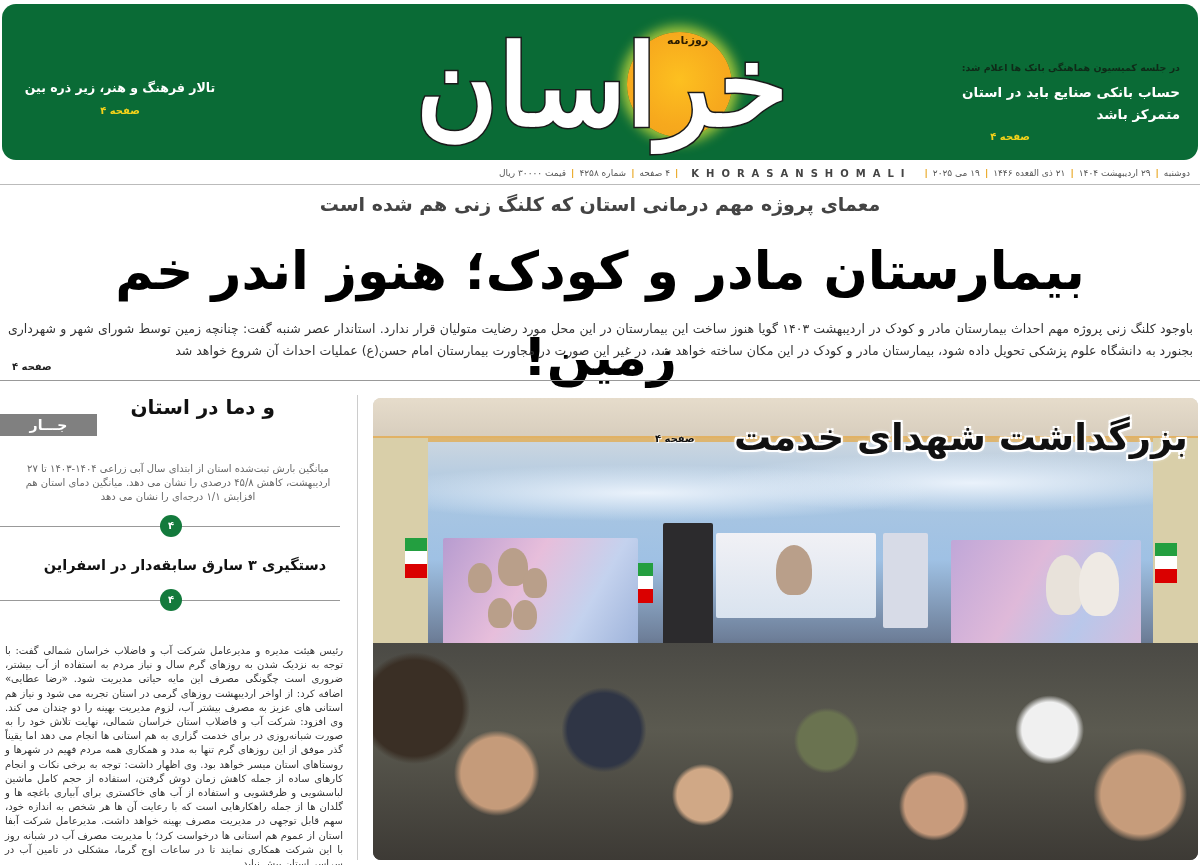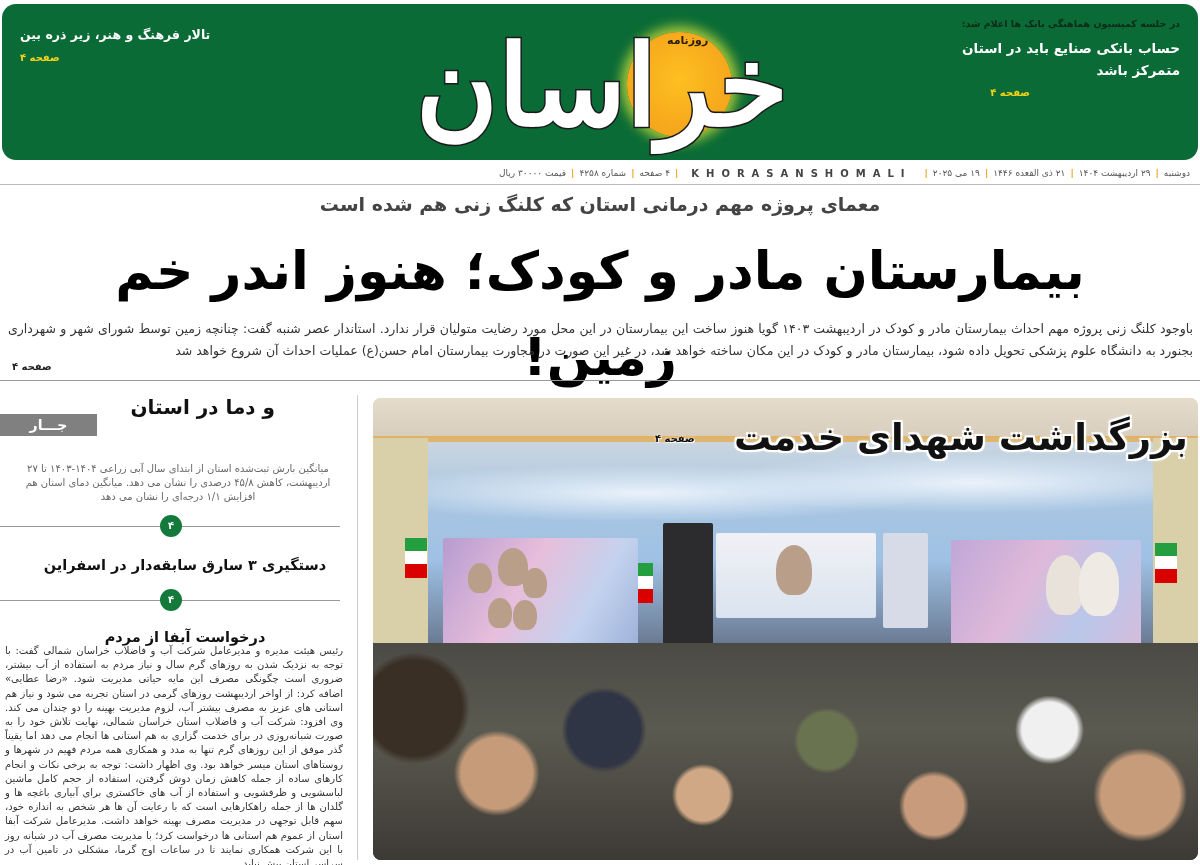--- a/index.html
+++ b/index.html
@@ -4,25 +4,25 @@
 <style>
   * { box-sizing: border-box; margin: 0; padding: 0; }
   html, body { width: 1200px; height: 865px; overflow: hidden; background: #fff; }
   body { font-family: "DejaVu Sans", sans-serif; color: #1a1a1a; position: relative; }
 
   
   .masthead {
     position: absolute; left: 2px; top: 4px; width: 1196px; height: 156px;
     background: #0a6b36; border-radius: 14px; overflow: hidden;
   }
-  .mh-side { position: absolute; direction: rtl; color: #fff; }
+  .mh-side { position: absolute; direction: rtl; color: #fff; margin-top: 44px; }
   .mh-right { right: 18px; top: 14px; width: 260px; text-align: right; }
   .mh-right .kicker { font-size: 9.5px; color: #0f2a18; font-weight: bold; margin-bottom: 8px; }
   .mh-right .title { font-size: 13.5px; line-height: 22px; font-weight: bold; }
-  .mh-left { left: 18px; top: 20px; width: 200px; text-align: left; }
+  .mh-left { left: 18px; top: 29px; width: 200px; text-align: center; }
   .mh-left .title { font-size: 12.5px; line-height: 22px; font-weight: bold; }
   .page-ref { color: #f4d21a; font-size: 10px; font-weight: bold; display: inline-block; margin-top: 6px; }
   .mh-right .page-ref { margin-right: 150px; }
 
   .logo-wrap { position: absolute; left: 290px; top: 0; width: 620px; height: 156px; }
   .sun {
     position: absolute; left: 335px; top: 28px; width: 105px; height: 105px; border-radius: 50%;
     background: radial-gradient(circle at 50% 45%, #fdc020 0%, #f7a91d 60%, #f0a31c 100%);
     box-shadow: 0 0 12px 6px rgba(200,220,60,0.8);
   }
@@ -163,21 +163,20 @@
   <div class="box-text">میانگین بارش ثبت‌شده استان از ابتدای سال آبی زراعی ۱۴۰۴-۱۴۰۳ تا ۲۷ اردیبهشت، کاهش ۴۵/۸ درصدی را نشان می دهد. میانگین دمای استان هم افزایش ۱/۱ درجه‌ای را نشان می دهد</div>
 
   <div class="divider" style="top:134px;"></div>
   <div class="badge" style="left:160px; top:123px;">۴</div>
 
   <div class="short-title" style="top:165px;">دستگیری ۳ سارق سابقه‌دار در اسفراین</div>
 
   <div class="divider" style="top:208px;"></div>
   <div class="badge" style="left:160px; top:197px;">۴</div>
 
-  <div class="short-title" style="top:237px;">درخواست آبفا از مردم</div>
   <div class="article-body">رئیس هیئت مدیره و مدیرعامل شرکت آب و فاضلاب خراسان شمالی گفت: با توجه به نزدیک شدن به روزهای گرم سال و نیاز مردم به استفاده از آب بیشتر، ضروری است چگونگی مصرف این مایه حیاتی مدیریت شود. «رضا عطایی» اضافه کرد: از اواخر اردیبهشت روزهای گرمی در استان تجربه می شود و نیاز هم استانی های عزیز به مصرف بیشتر آب، لزوم مدیریت بهینه را دو چندان می کند. وی افزود: شرکت آب و فاضلاب استان خراسان شمالی، نهایت تلاش خود را به صورت شبانه‌روزی در برای خدمت گزاری به هم استانی ها انجام می دهد اما یقیناً گذر موفق از این روزهای گرم تنها به مدد و همکاری همه مردم فهیم در شهرها و روستاهای استان میسر خواهد بود. وی اظهار داشت: توجه به برخی نکات و انجام کارهای ساده از جمله کاهش زمان دوش گرفتن، استفاده از حجم کامل ماشین لباسشویی و ظرفشویی و استفاده از آب های خاکستری برای آبیاری باغچه ها و گلدان ها از جمله راهکارهایی است که با رعایت آن ها هر شخص به اندازه خود، سهم قابل توجهی در مدیریت مصرف بهینه خواهد داشت. مدیرعامل شرکت آبفا استان از عموم هم استانی ها درخواست کرد؛ با مدیریت مصرف آب در شبانه روز با این شرکت همکاری نمایند تا در ساعات اوج گرما، مشکلی در تامین آب در سراسر استان پیش نیاید.</div>
 </div>
 <div class="vrule"></div>
 
 <div class="photo">
   <div class="ceiling"></div>
   <div class="beam"></div>
   <div class="clouds"></div>
   <div class="wall-left"></div>
   <div class="wall-right"></div>

